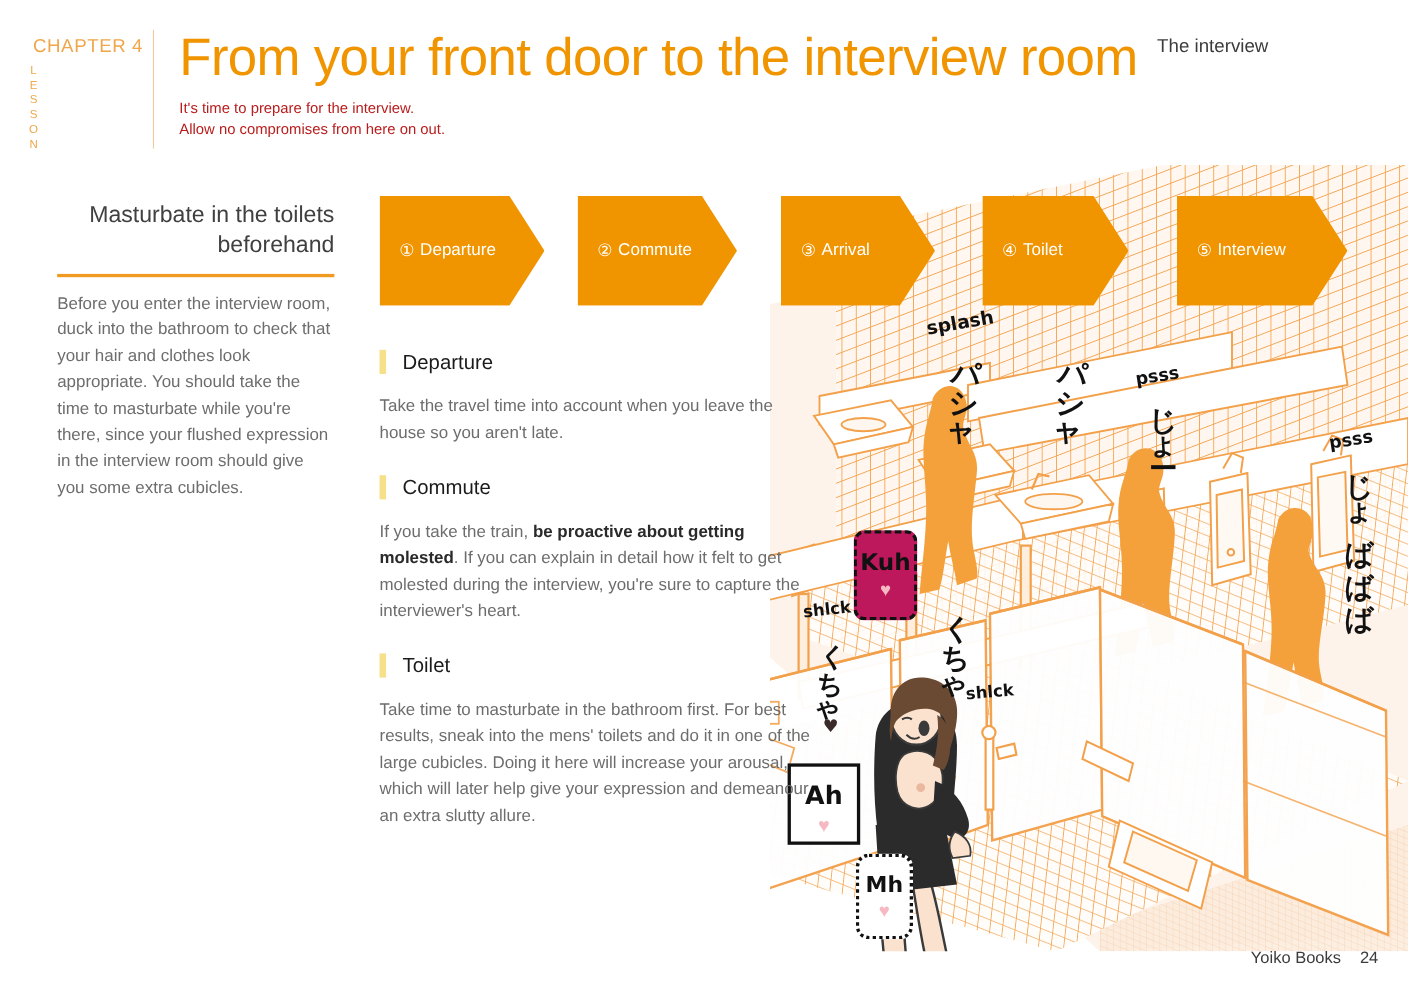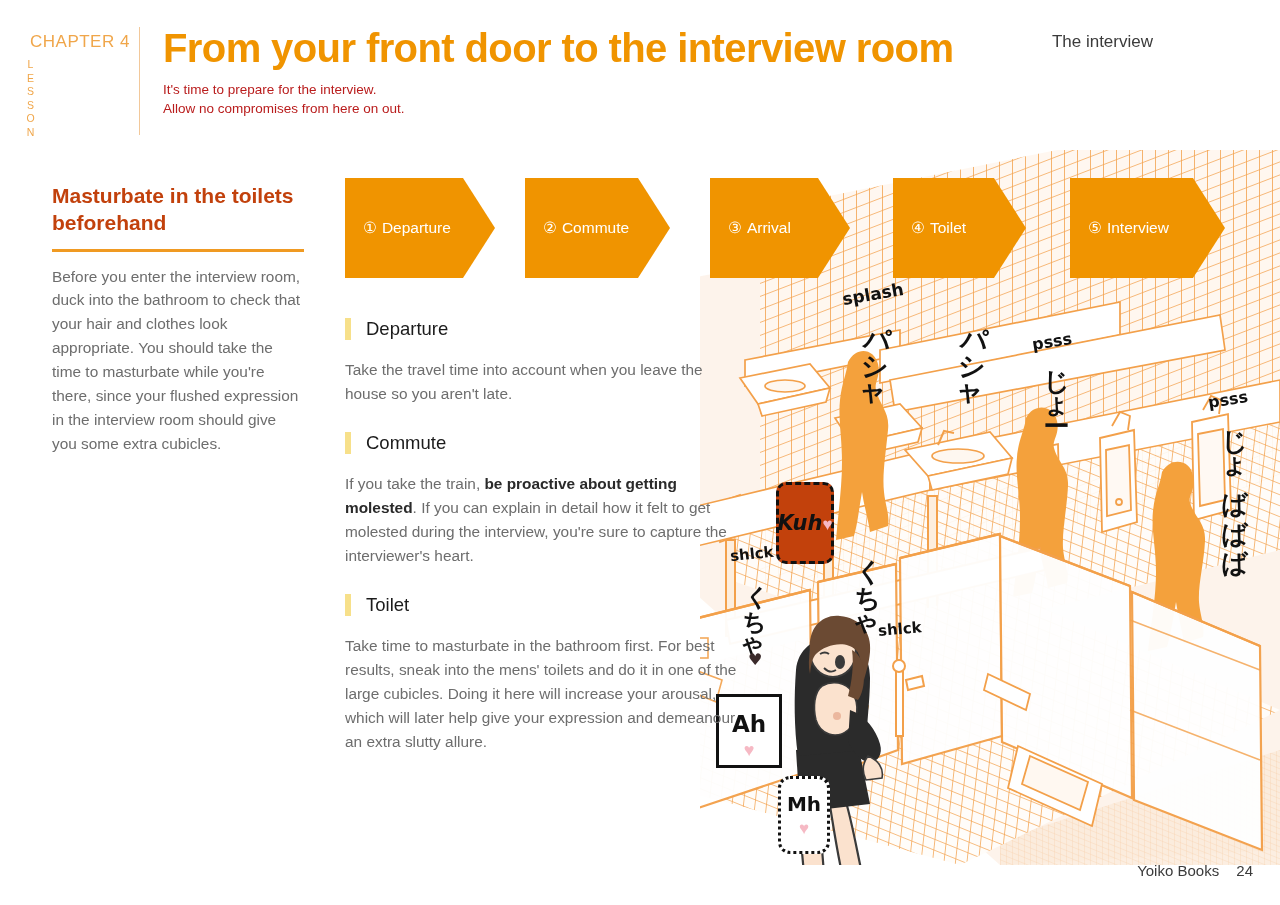--- a/index.html
+++ b/index.html
@@ -35,37 +35,37 @@
     font-size: 76px; font-weight: 700; color: #F09400;
     line-height: .92; letter-spacing: -1px;
   }
   .header-rule {
     position: absolute; left: 139px; top: 27px;
     width: 1px; height: 108px; background: #F2C89A;
   }
 
   .title-block { position: absolute; left: 163px; top: 26px; width: 940px; }
   .main-title {
-    font-size: 40px; font-weight: 700; color: #F09400;
+    font-size: 48px; font-weight: 400; color: #F09400;
     line-height: 1.12; letter-spacing: -.6px; white-space: nowrap;
   }
   .subtitle {
     margin-top: 9px;
     font-size: 13.5px; color: #b91c1c; line-height: 1.45;
   }
   .header-right {
     position: absolute; right: 27px; top: 32px;
     font-size: 17px; color: #3b3b3b;
   }
 
   
   .side-col { position: absolute; left: 52px; top: 182px; width: 252px; }
   .side-title {
-    font-size: 21px; font-weight: 700; color: #c2410c;
-    text-align: left; line-height: 1.3;
+    font-size: 21px; font-weight: 400; color: #404040;
+    text-align: right; line-height: 1.3;
   }
   .side-rule {
     margin: 12px 0 13px 0; height: 3px; width: 100%;
     background: #F09A22;
   }
   .side-body {
     font-size: 15.4px; color: #6d6d6d; line-height: 1.55;
   }
 
   
@@ -322,22 +322,22 @@
     <div class="sfx sfx-v" style="left:518px; top:262px; font-size:26px;">じょばばば</div>
 
     <div class="sfx" style="left:30px; top:395px; font-size:15px; transform:rotate(-6deg);">shlck</div>
     <div class="sfx sfx-v" style="left:40px; top:418px; font-size:24px; transform:rotate(6deg);">くちゃ</div>
     <div class="sfx heart" style="left:48px; top:500px; font-size:16px; color:#3a2a2a;">♥</div>
 
     <div class="sfx sfx-v" style="left:152px; top:390px; font-size:26px; transform:rotate(4deg);">くちゃ</div>
     <div class="sfx" style="left:178px; top:470px; font-size:15px; transform:rotate(-5deg);">shlck</div>
 
     <div style="position:absolute; left:76px; top:332px; width:58px; height:82px;
-                border:3px dashed #111; border-radius:10px; background:#c2410c;
-                display:flex; align-items:center; justify-content:center;font-style:italic;">
+                border:3px dashed #111; border-radius:10px; background:#be185d;
+                display:flex; flex-direction:column; align-items:center; justify-content:center;">
       <span style="font-size:21px; font-weight:700; color:#111; font-family:'DejaVu Sans',sans-serif;">Kuh</span>
       <span class="heart" style="font-size:17px; margin-top:4px;">♥</span>
     </div>
 
     <div style="position:absolute; left:16px; top:544px; width:66px; height:74px;
                 border:3px solid #111; background:#fff;
                 display:flex; flex-direction:column; align-items:center; justify-content:center;">
       <span style="font-size:23px; font-weight:700; color:#111; font-family:'DejaVu Sans',sans-serif;margin-top:10px;">Ah</span>
       <span class="heart" style="font-size:18px; margin-top:3px;">♥</span>
     </div>

